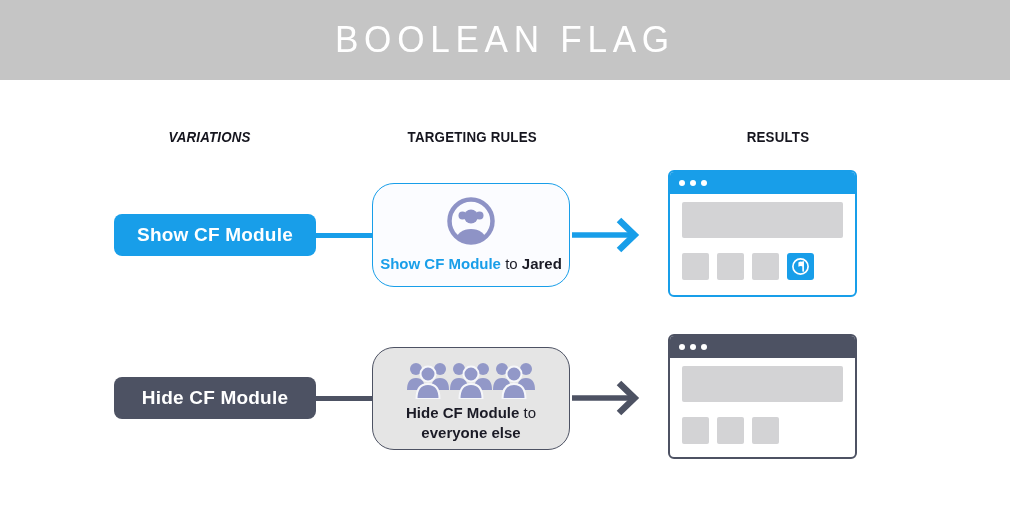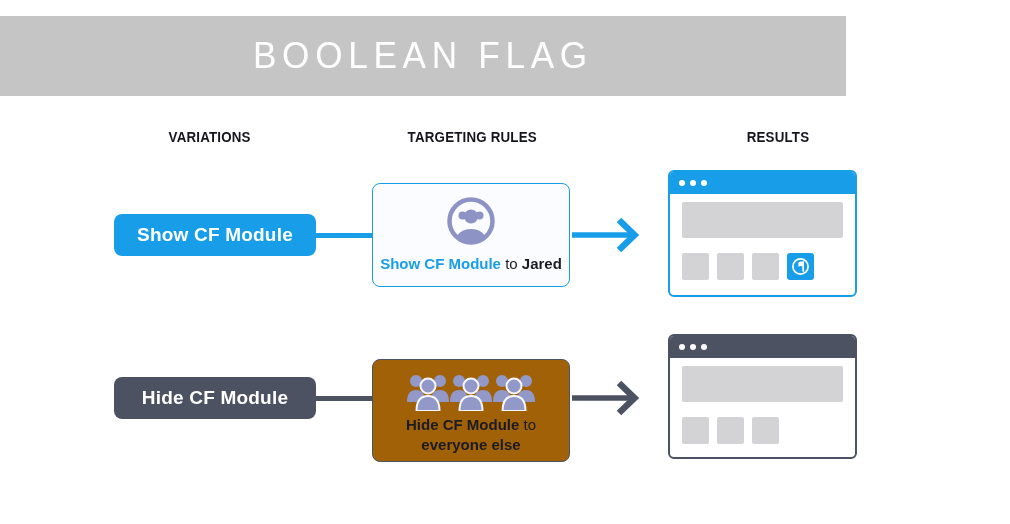--- a/index.html
+++ b/index.html
@@ -1,49 +1,49 @@
 <!DOCTYPE html>
 <html><head>
 <meta charset="utf-8">
 <style>
   * { margin:0; padding:0; box-sizing:border-box; }
   html,body { background:#ffffff; }
   body { width:1010px; height:524px; position:relative; font-family:"Liberation Sans", sans-serif; overflow:hidden; }
 
   
-  .banner { position:absolute; left:0; top:16px; width:846px; height:80px; background:#C5C5C5;
+  .banner { position:absolute; left:0; top:0; width:1010px; height:80px; background:#C5C5C5;
             display:flex; align-items:center; justify-content:center; }
   .banner-title { color:#ffffff; font-size:37px; font-weight:400; letter-spacing:6px;
                   transform:scaleX(.95); white-space:nowrap; }
 
   
   .col-header { position:absolute; top:129px; width:220px; text-align:center;
                 font-size:14.5px; font-weight:bold; color:#15151E; letter-spacing:.2px; }
   .col-header > span { display:inline-block; transform:scaleX(.92); }
-  .col-variations { left:100px; }
+  .col-variations { left:100px;font-style:italic; }
   .col-targeting  { left:362px;text-decoration:underline; }
   .col-results    { left:668px; }
 
   
   .var-btn { position:absolute; left:114px; width:202px; height:42px; border-radius:8px;
              display:flex; align-items:center; justify-content:center;
              color:#ffffff; font-size:19px; font-weight:bold; letter-spacing:.2px; }
   .row1 .var-btn { top:214px; background:#189EE9; }
   .row2 .var-btn { top:377px; background:#4D5263; }
 
   
   .connector { position:absolute; left:315px; width:58px; height:5px; }
   .row1 .connector { top:233px; background:#189EE9; }
   .row2 .connector { top:396px; background:#4D5263; }
 
   
-  .rule-card { position:absolute; left:372px; width:198px; border-radius:8px;
+  .rule-card { position:absolute; left:372px; width:198px; border-radius:22px;
                display:flex; flex-direction:column; align-items:center; }
   .row1 .rule-card { top:183px; height:104px; border:1.5px solid #189EE9; background:#FBFCFF; }
-  .row2 .rule-card { top:347px; height:103px; border:1.5px solid #4D5263; background:#a16207;margin-top:12px; }
+  .row2 .rule-card { top:347px; height:103px; border:1.5px solid #4D5263; background:#e5e5e5; }
   .rule-icon { margin-top:11px; }
   .rule-text { font-size:15px; color:#1B1B26; text-align:center; line-height:1.35; margin-top:7px; }
   .row2 .rule-text { margin-top:4px; }
   .flag-name { font-weight:bold; }
   .row1 .flag-name { color:#189EE9; }
   .row2 .flag-name { color:#1B1B26; }
   .audience { font-weight:bold; color:#1B1B26; }
 
   
   .arrow { position:absolute; left:572px; }

